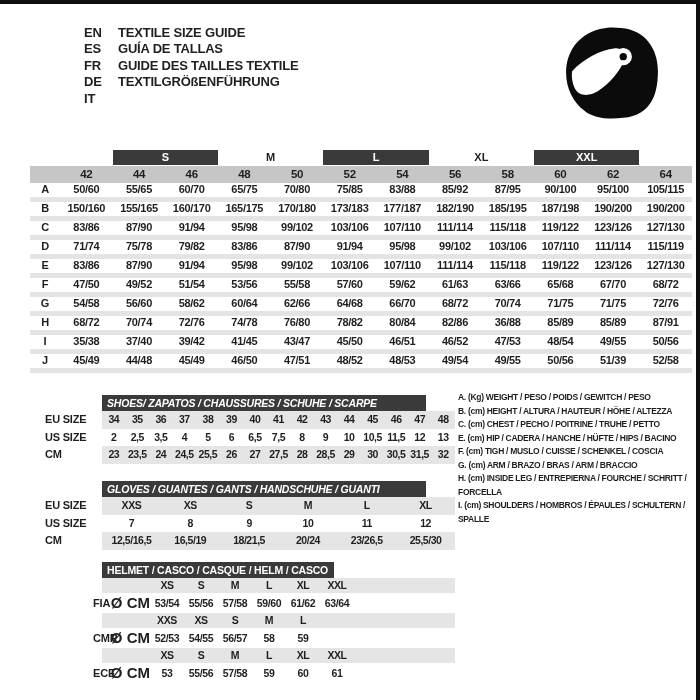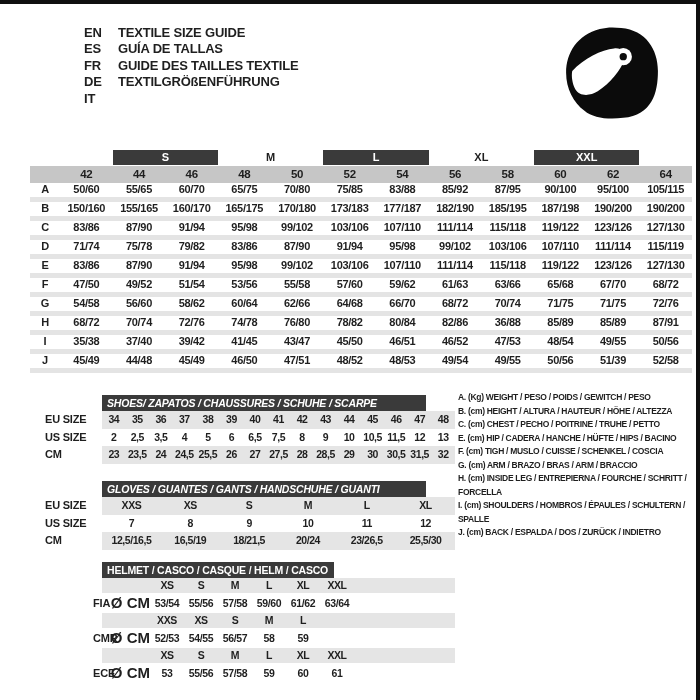--- a/index.html
+++ b/index.html
@@ -445,16 +445,15 @@
 
   <div class="legend" id="legend-items">
       <div class="legend-item">A. (Kg) WEIGHT / PESO / POIDS / GEWITCH / PESO</div>
       <div class="legend-item">B. (cm) HEIGHT / ALTURA / HAUTEUR / HÖHE / ALTEZZA</div>
       <div class="legend-item">C. (cm) CHEST / PECHO / POITRINE / TRUHE / PETTO</div>
       <div class="legend-item">E. (cm) HIP / CADERA / HANCHE / HÜFTE / HIPS / BACINO</div>
       <div class="legend-item">F. (cm) TIGH / MUSLO / CUISSE / SCHENKEL / COSCIA</div>
       <div class="legend-item">G. (cm) ARM / BRAZO / BRAS / ARM / BRACCIO</div>
       <div class="legend-item">H. (cm) INSIDE LEG / ENTREPIERNA / FOURCHE / SCHRITT / FORCELLA</div>
       <div class="legend-item">I. (cm) SHOULDERS / HOMBROS / ÉPAULES / SCHULTERN / SPALLE</div>
-      <div class="legend-item">J. (cm) BACK / ESPALDA / DOS / ZURÜCK / INDIETRO</div>
     </div>
 
 </div>
 
 </body></html>

